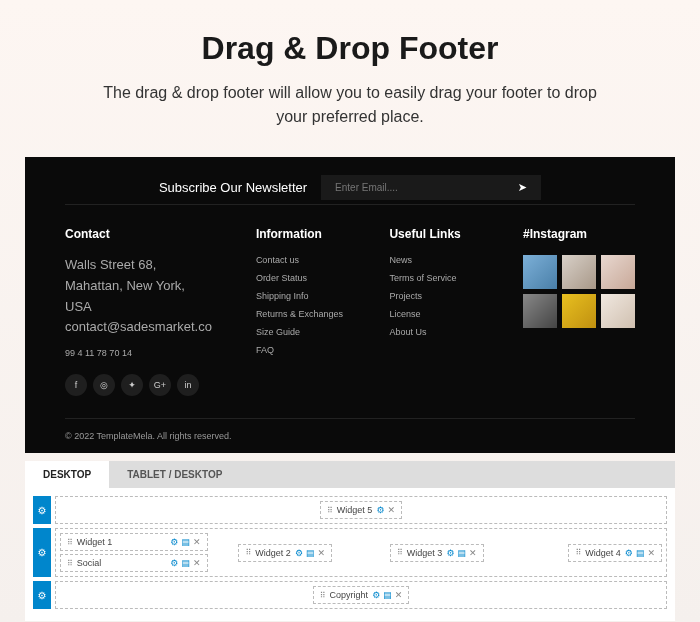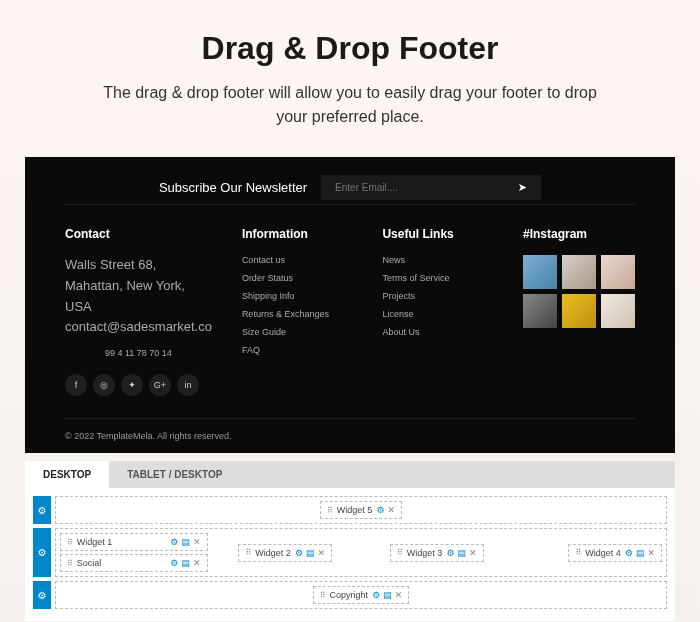--- a/index.html
+++ b/index.html
@@ -6,25 +6,25 @@
 body { font-family: -apple-system, BlinkMacSystemFont, "Segoe UI", sans-serif; background: linear-gradient(180deg, #fdf6f2 0%, #f5f0ed 100%); width: 700px; height: 622px; overflow: hidden; }
 .page { padding: 30px 25px 20px; }
 .title { font-size: 32px; font-weight: 700; text-align: center; color: #1a1a1a; margin-bottom: 14px; }
 .subtitle { font-size: 16px; text-align: center; color: #333; line-height: 1.5; max-width: 500px; margin: 0 auto 28px; }
 .footer-preview { background: #0a0a0a; color: #fff; padding: 18px 40px 0; }
 .newsletter { display: flex; align-items: center; justify-content: center; gap: 14px; padding-bottom: 4px; border-bottom: 1px solid #222; }
 .newsletter-label { font-size: 13px; color: #fff; }
 .newsletter-form { display: flex; align-items: center; background: #1a1a1a; padding: 6px 14px; width: 220px; justify-content: space-between; }
 .newsletter-input { background: transparent; border: none; color: #777; font-size: 10px; outline: none; flex: 1; }
 .send-icon { color: #fff; font-size: 11px; }
-.footer-cols { display: flex; gap: 30px; padding: 22px 0; }
+.footer-cols { display: flex; gap: 44px; padding: 22px 0; }
 .fcol { flex: 1; }
 .fcol h4 { font-size: 12px; font-weight: 600; margin-bottom: 14px; color: #fff; }
 .fcol .addr { font-size: 13px; color: #aaa; line-height: 1.6; }
-.fcol .phone { font-size: 9px; color: #aaa; margin-top: 10px; text-align: center; }
+.fcol .phone { font-size: 9px; color: #aaa; margin-top: 10px; }
 .fcol ul { list-style: none; }
 .fcol ul li { font-size: 9px; color: #aaa; margin-bottom: 8px; }
 .socials { display: flex; gap: 6px; margin-top: 16px; }
 .social { width: 22px; height: 22px; border-radius: 50%; background: #1f1f1f; display: flex; align-items: center; justify-content: center; font-size: 9px; color: #ccc; }
 .insta-grid { display: grid; grid-template-columns: repeat(3, 34px); gap: 5px; }
 .insta-img { width: 34px; height: 34px; background: #444; }
 .i1{background:linear-gradient(135deg,#7cb0d8,#4a7fa8)}.i2{background:linear-gradient(135deg,#d8d0c8,#a89888)}.i3{background:linear-gradient(135deg,#e8d8d0,#c8a898)}.i4{background:linear-gradient(135deg,#888,#444)}.i5{background:linear-gradient(135deg,#e8c020,#c09010)}.i6{background:linear-gradient(135deg,#f0e8e0,#d0c0b0)}
 .copyright { text-align: left; font-size: 9px; color: #999; padding: 12px 0; border-top: 1px solid #222; }
 .builder { background: #fff; margin-top: 8px; }
 .tabs { display: flex; background: #ddd; }

